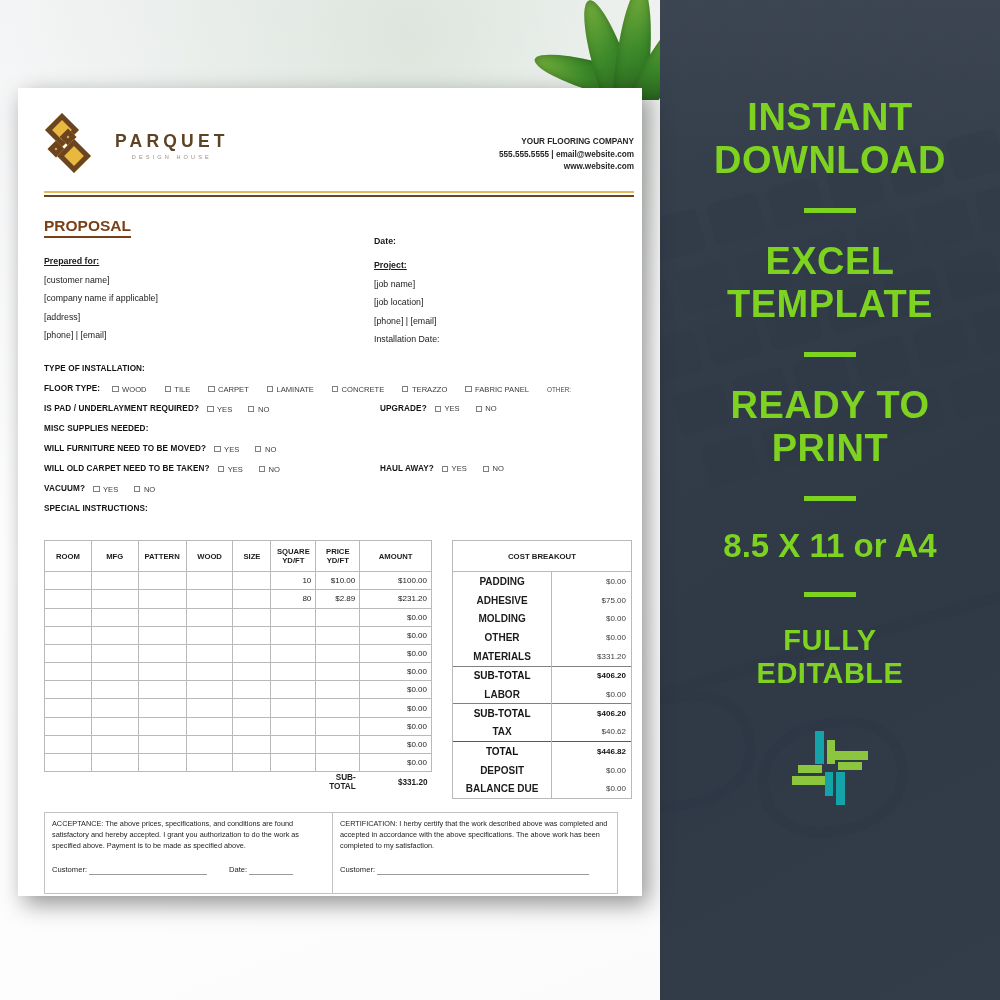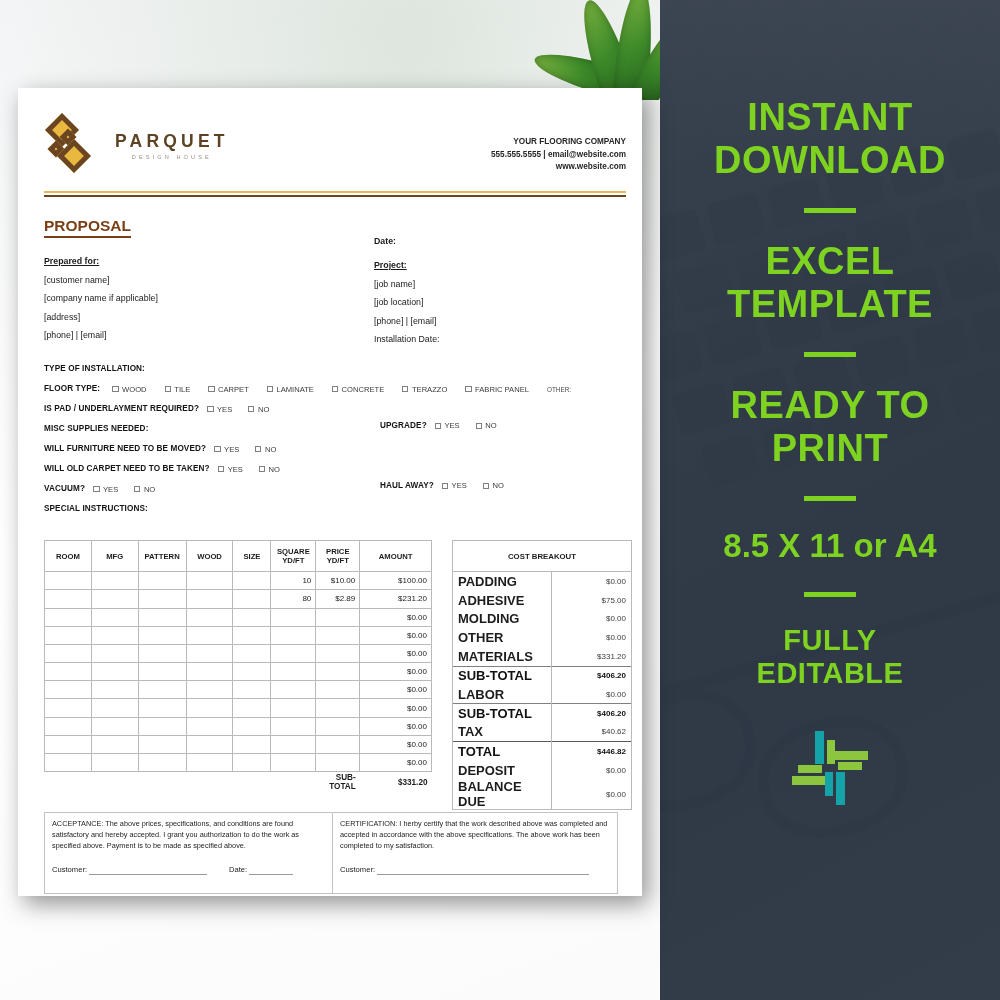--- a/index.html
+++ b/index.html
@@ -101,21 +101,21 @@
   }
   .brandmark { margin-top: 42px; position: relative; width: 76px; height: 74px; }
   .brandmark i { position: absolute; display: block; }
 
   
   .page {
     position: absolute; left: 18px; top: 88px; width: 624px; height: 808px;
     background: #ffffff;
     box-shadow: 6px 8px 22px rgba(0,0,0,0.42);
   }
-  .page-inner { position: absolute; left: 26px; right: 16px; top: 22px; }
+  .page-inner { position: absolute; left: 26px; right: 8px; top: 22px; }
 
   
   .doc-head { display: flex; justify-content: space-between; align-items: flex-start; }
   .logo-wrap { display: flex; align-items: center; gap: 11px; padding-top: 6px; }
   .logo-mark { position: relative; width: 60px; height: 62px; }
   .logo-mark i {
     position: absolute; display: block;
     border: 5px solid #6b4522;
     background: #e9b83f;
     transform: rotate(45deg);
@@ -151,21 +151,21 @@
   
   .sect { margin-top: 10px; font-size: 8.2px; color: #141414; }
   .sect .row { position: relative; height: 20px; }
   .hdr { font-weight: bold; font-size: 8.2px; letter-spacing: 0.1px; }
   .opt { display: inline-flex; align-items: center; gap: 3.5px; color: #3a3a3a; font-size: 7.6px; }
   .box {
     width: 6.2px; height: 6.2px; border: 0.9px solid #808080; display: inline-block;
     background: #fff;
   }
   .inline-opts { display: inline-flex; align-items: center; gap: 18px; margin-left: 10px; vertical-align: middle; }
-  .right-grp { position: absolute; left: 336px; top: 0; display: inline-flex; align-items: center; margin-top: 17px; }
+  .right-grp { position: absolute; left: 336px; top: 0; display: inline-flex; align-items: center; }
 
   
   .tables { position: relative; margin-top: 16px; }
   table { border-collapse: collapse; }
   .items {
     position: absolute; left: 0; top: 0; width: 388px;
     font-size: 8px; color: #1c1c1c;
   }
   .items th, .items td { border: 0.8px solid #b9b9b9; height: 18.2px; padding: 0 4px; }
   .items th {
@@ -182,21 +182,21 @@
     position: absolute; left: 408px; top: 0; width: 180px;
     font-size: 8px; color: #1c1c1c;
   }
   .breakout th {
     border: 0.8px solid #b9b9b9; height: 31px; font-size: 7.8px; font-weight: bold;
     text-align: center;
   }
   .breakout td {
     height: 18.9px; padding: 0 5px; border-left: 0.8px solid #b9b9b9; border-right: 0.8px solid #b9b9b9;
   }
-  .breakout td.k { text-align: left; font-weight: bold; font-size: 13px; }
+  .breakout td.k { text-align: center; font-weight: bold; font-size: 10px; }
   .breakout td.v { text-align: right; color: #3c3c3c; }
   .breakout tr.strong td.k, .breakout tr.strong td.v { font-weight: bold; color: #111; }
   .breakout tr.sep-top td { border-top: 1.1px solid #808080; }
   .breakout tr.sep-thick td { border-top: 1.9px solid #5a5a5a; }
   .breakout tr.last td { border-bottom: 0.8px solid #b9b9b9; }
 
   
   .footers { position: absolute; left: 0; top: 272px; width: 574px; display: flex; }
   .fbox {
     border: 0.8px solid #c2c2c2; padding: 6px 7px 7px 7px; position: relative;

